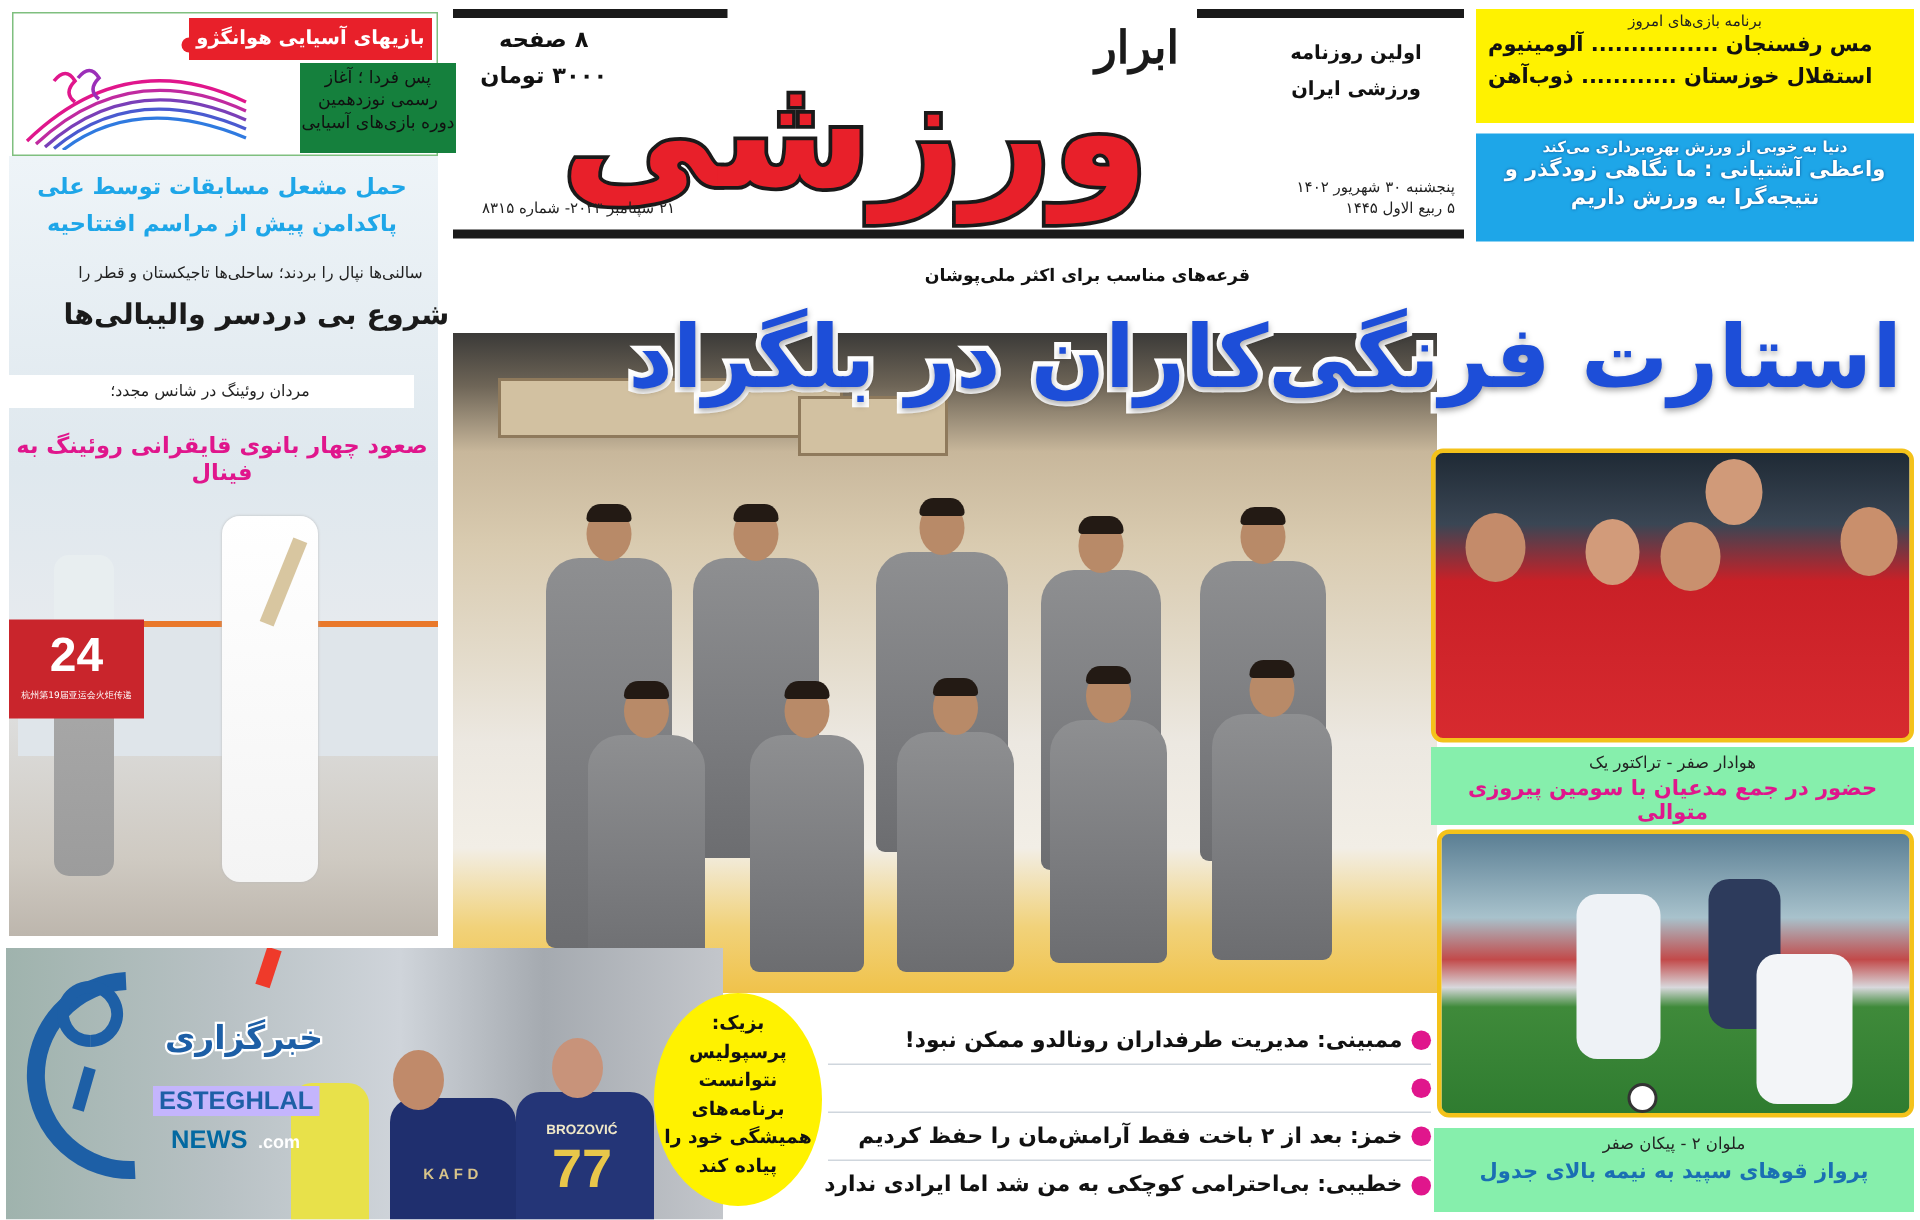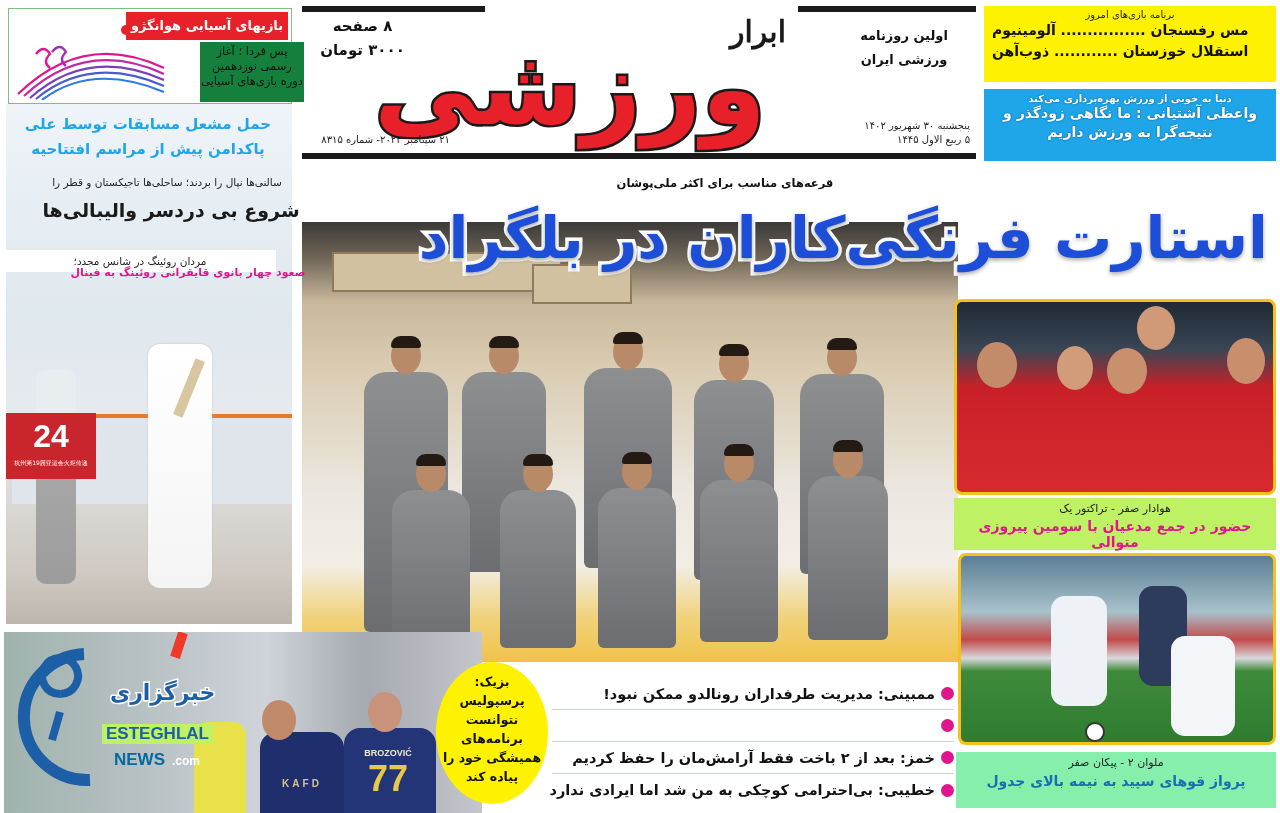--- a/index.html
+++ b/index.html
@@ -39,38 +39,38 @@
   
   .wrestler { position: absolute; background: linear-gradient(180deg, #8e8f91 0%, #7a7b7e 60%, #6c6d70 100%); border-radius: 22px 22px 6px 6px; }
   .wrestler .head { position: absolute; left: 50%; top: -34px; width: 30px; height: 36px; margin-left: -15px; border-radius: 50%; background: #b88a68; }
   .wrestler .hair { position: absolute; left: 50%; top: -36px; width: 30px; height: 12px; margin-left: -15px; border-radius: 15px 15px 4px 4px; background: #231a14; }
   .wall-callig { position: absolute; height: 40px; background: #d2c1a1; border: 2px solid #8f7a5c; }
 
   
   .photo-frame { border: 3px solid #f4c21a; border-radius: 8px; overflow: hidden; }
   .photo-red { left: 954px; top: 299px; width: 322px; height: 196px; background: linear-gradient(180deg, #1f2a35 0%, #3a4654 25%, #c92027 45%, #d72a2f 100%); }
   .photo-green { left: 958px; top: 553px; width: 318px; height: 192px; background: linear-gradient(180deg, #5b7f94 0%, #a8c2cc 30%, #c24a4a 45%, #d8d8dc 55%, #3f8a3a 62%, #2f7c30 100%); }
-  .cap1 { left: 954px; top: 498px; width: 322px; height: 52px; background: #bef264; text-align: center; padding-top: 4px; }
+  .cap1 { left: 954px; top: 498px; width: 322px; height: 52px; background: #86efac; text-align: center; padding-top: 4px; }
   .cap1 .c-kick { font-size: 11px; color: #222; }
   .cap1 .c-head { font-size: 14px; font-weight: 700; color: #e0168c; margin-top: 3px; }
   .cap2 { left: 956px; top: 752px; width: 320px; height: 56px; background: #86efac; text-align: center; padding-top: 4px; }
   .cap2 .c-kick { font-size: 11px; color: #222; }
   .cap2 .c-head { font-size: 14px; font-weight: 700; color: #1a6fb3; margin-top: 4px; }
 
   
   .asian-box { left: 8px; top: 8px; width: 284px; height: 96px; border: 1px solid #7fbf7f; background: #fff; }
   .asian-red { left: 126px; top: 12px; width: 162px; height: 28px; background: #e8202a; color: #fff; font-size: 13px; font-weight: 700; text-align: center; line-height: 28px; }
   .asian-yellow { left: 200px; top: 42px; width: 104px; height: 60px; background: #15803d; font-size: 11.5px; font-weight: 400; text-align: center; line-height: 15px; padding-top: 2px; }
   .asian-logo { left: 14px; top: 24px; width: 152px; height: 76px; }
   .torch-head { left: 6px; top: 112px; width: 284px; text-align: center; font-size: 15px; font-weight: 700; color: #1ea6e8; line-height: 25px; }
   .left-bg { left: 6px; top: 104px; width: 286px; height: 520px; background: linear-gradient(180deg, #eef4f8 0%, #dfe8ee 40%, #e6eaee 60%, #cfcac2 90%, #bdb6ad 100%); }
   .volley-kick { left: 6px; top: 176px; width: 284px; text-align: center; font-size: 10.5px; color: #222; padding-left: 38px; }
   .volley-head { left: 6px; top: 199px; width: 284px; text-align: center; font-size: 19px; font-weight: 900; color: #1a1a1a; margin-left: 23px; }
   .row-box { left: 4px; top: 250px; width: 272px; height: 22px; background: #fff; text-align: center; font-size: 10.5px; line-height: 22px; color: #222; }
-  .row-head { left: 6px; top: 266px; width: 284px; text-align: center; font-size: 11px; font-weight: 700; color: #e0168c; margin-left: 40px; }
+  .row-head { left: 6px; top: 288px; width: 284px; text-align: center; font-size: 15px; font-weight: 700; color: #e0168c; }
   .sign-24 { left: 6px; top: 413px; width: 90px; height: 66px; background: #c9252c; color: #fff; text-align: center; }
   .sign-24 .num { font-size: 32px; font-weight: 900; line-height: 46px; font-family: "Liberation Sans", sans-serif; }
   .sign-24 .sub { font-size: 6px; }
 
   
   .photo-bottom { left: 4px; top: 632px; width: 478px; height: 181px; background: linear-gradient(90deg, #9fb3ad 0%, #b8c1c4 30%, #cfd4da 55%, #a5aab0 75%, #c3c6cb 100%); overflow: hidden; padding-left: 30px; }
   .esteghlal-logo { left: 10px; top: 640px; width: 220px; height: 160px; }
   .bozik { left: 436px; top: 662px; width: 112px; height: 142px; border-radius: 50%; background: #fff200; text-align: center; font-size: 12.5px; font-weight: 900; line-height: 19px; padding-top: 10px; }
 
   
@@ -240,21 +240,21 @@
   <div style="position:absolute; left:258px; top:68px; width:34px; height:40px; border-radius:50%; background:#c08a6a;"></div>
   <div style="position:absolute; left:364px; top:60px; width:34px; height:40px; border-radius:50%; background:#c8937a;"></div>
 </div>
 
 <div class="abs esteghlal-logo">
   <svg width="90" height="150" viewBox="0 0 90 150" style="position:absolute; left:4px; top:2px;">
     <path d="M70 12 A62 62 0 1 0 76 138" fill="none" stroke="#1d5fa6" stroke-width="12"></path>
     <path d="M46 52 a18 18 0 1 1 0.1 0 M46 70 L38 98" fill="none" stroke="#1d5fa6" stroke-width="8"></path>
   </svg>
   <div style="position:absolute; left:100px; top:40px; font:900 22px 'DejaVu Sans', sans-serif; color:#1d5fa6; -webkit-text-stroke:3px #fff; paint-order:stroke fill;">خبرگزاری</div>
-  <div style="position:absolute; left:92px; top:84px; padding:0 4px; background:#bef264; font:900 17px 'Liberation Sans', sans-serif; color:#1d5fa6; direction:ltr;">ESTEGHLAL</div>
+  <div style="position:absolute; left:92px; top:84px; padding:0 4px; background:#c4b5fd; font:900 17px 'Liberation Sans', sans-serif; color:#1d5fa6; direction:ltr;">ESTEGHLAL</div>
   <div style="position:absolute; left:104px; top:110px; font:900 17px 'Liberation Sans', sans-serif; color:#0369a1; direction:ltr;">NEWS</div>
   <div style="position:absolute; left:162px; top:114px; font:700 12px 'Liberation Sans', sans-serif; color:#ffffff; direction:ltr;">.com</div>
 </div>
 
 <div class="abs bozik">
   <div>بزیک:</div>
   <div>پرسپولیس</div>
   <div>نتوانست برنامه‌های</div>
   <div>همیشگی خود را</div>
   <div>پیاده کند</div>

